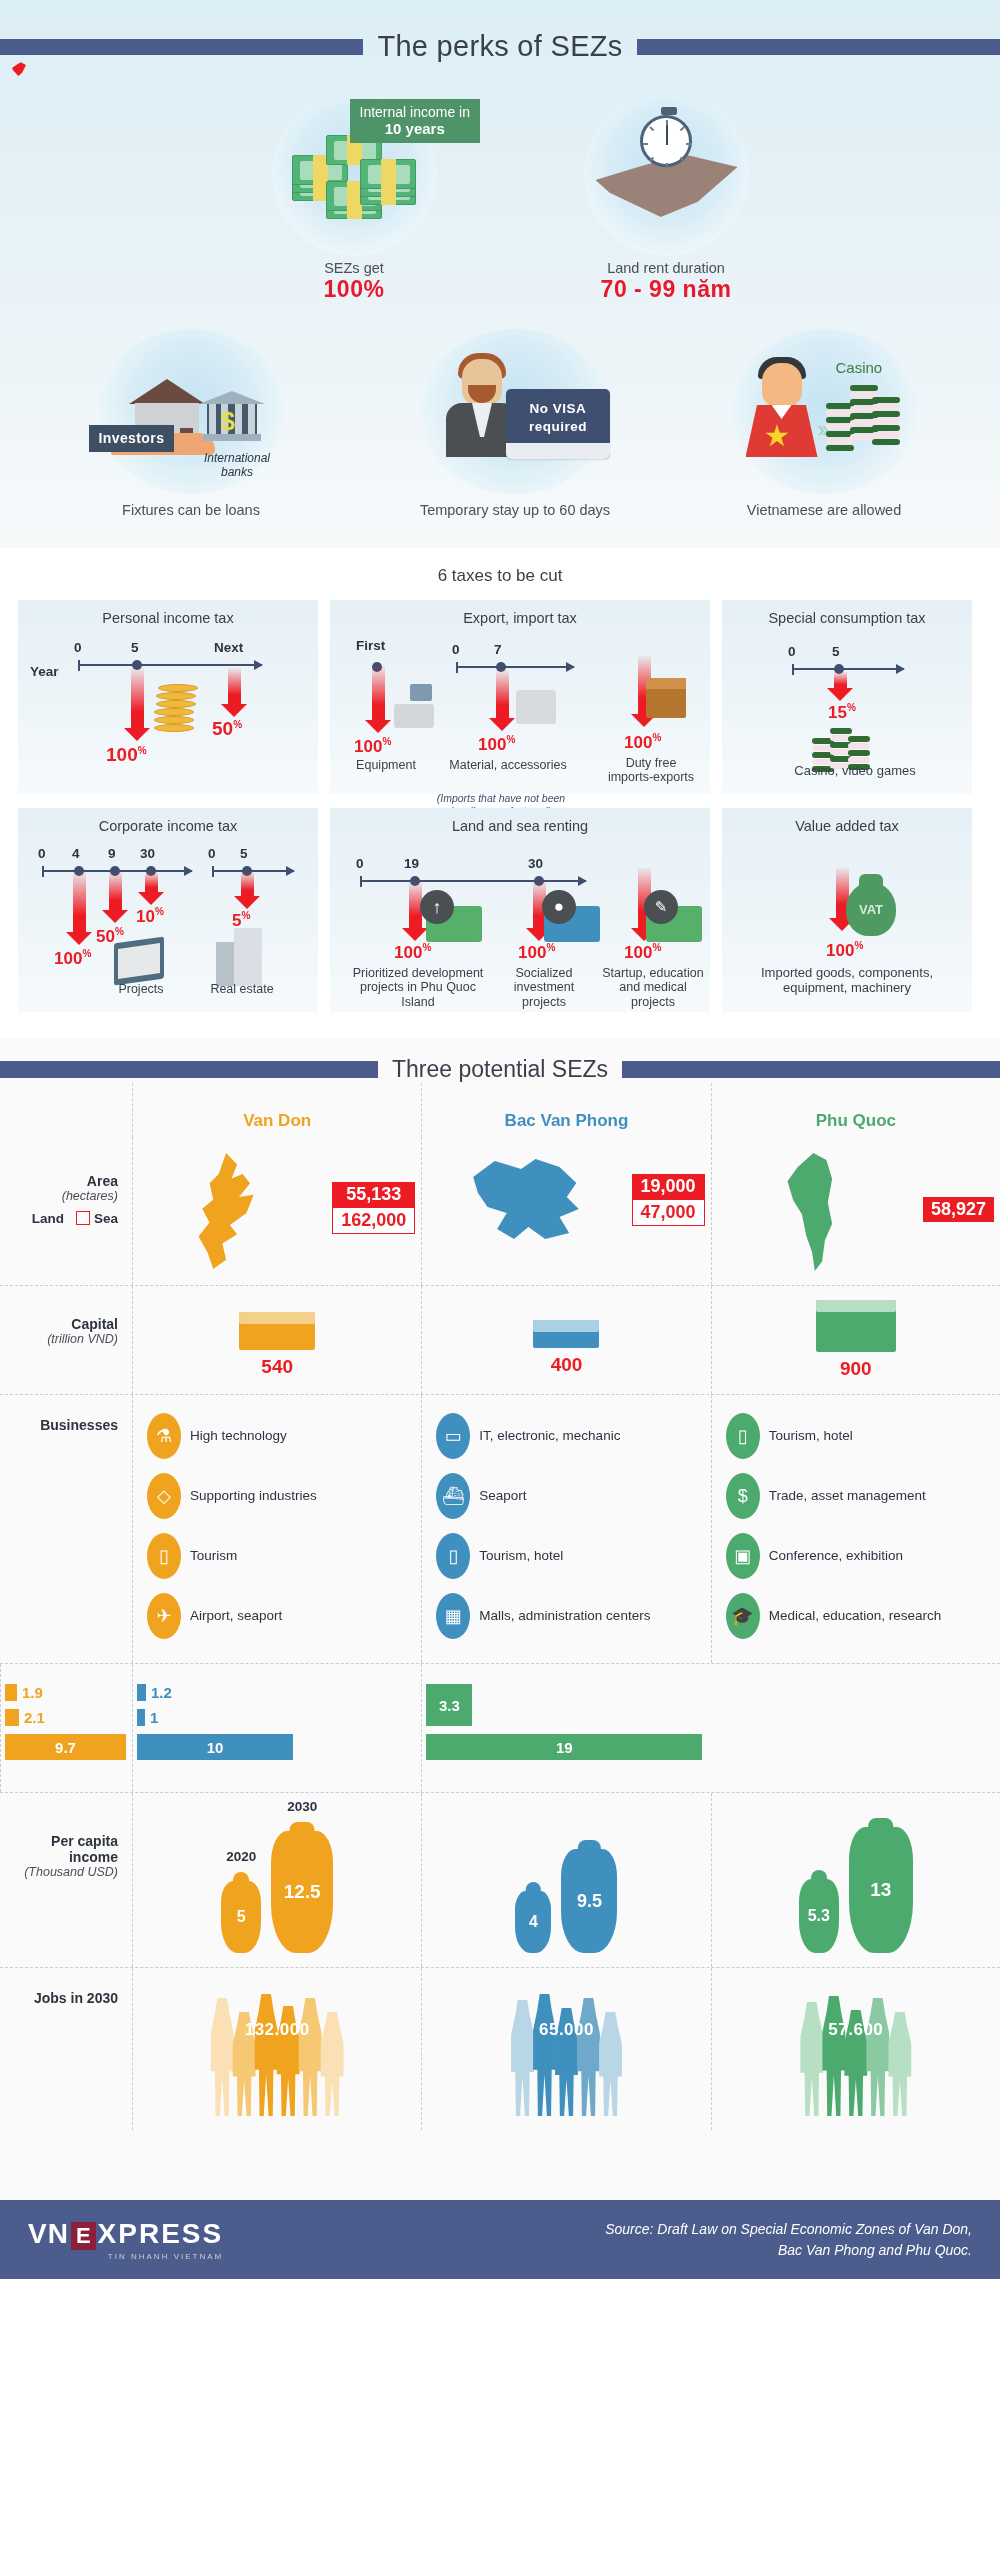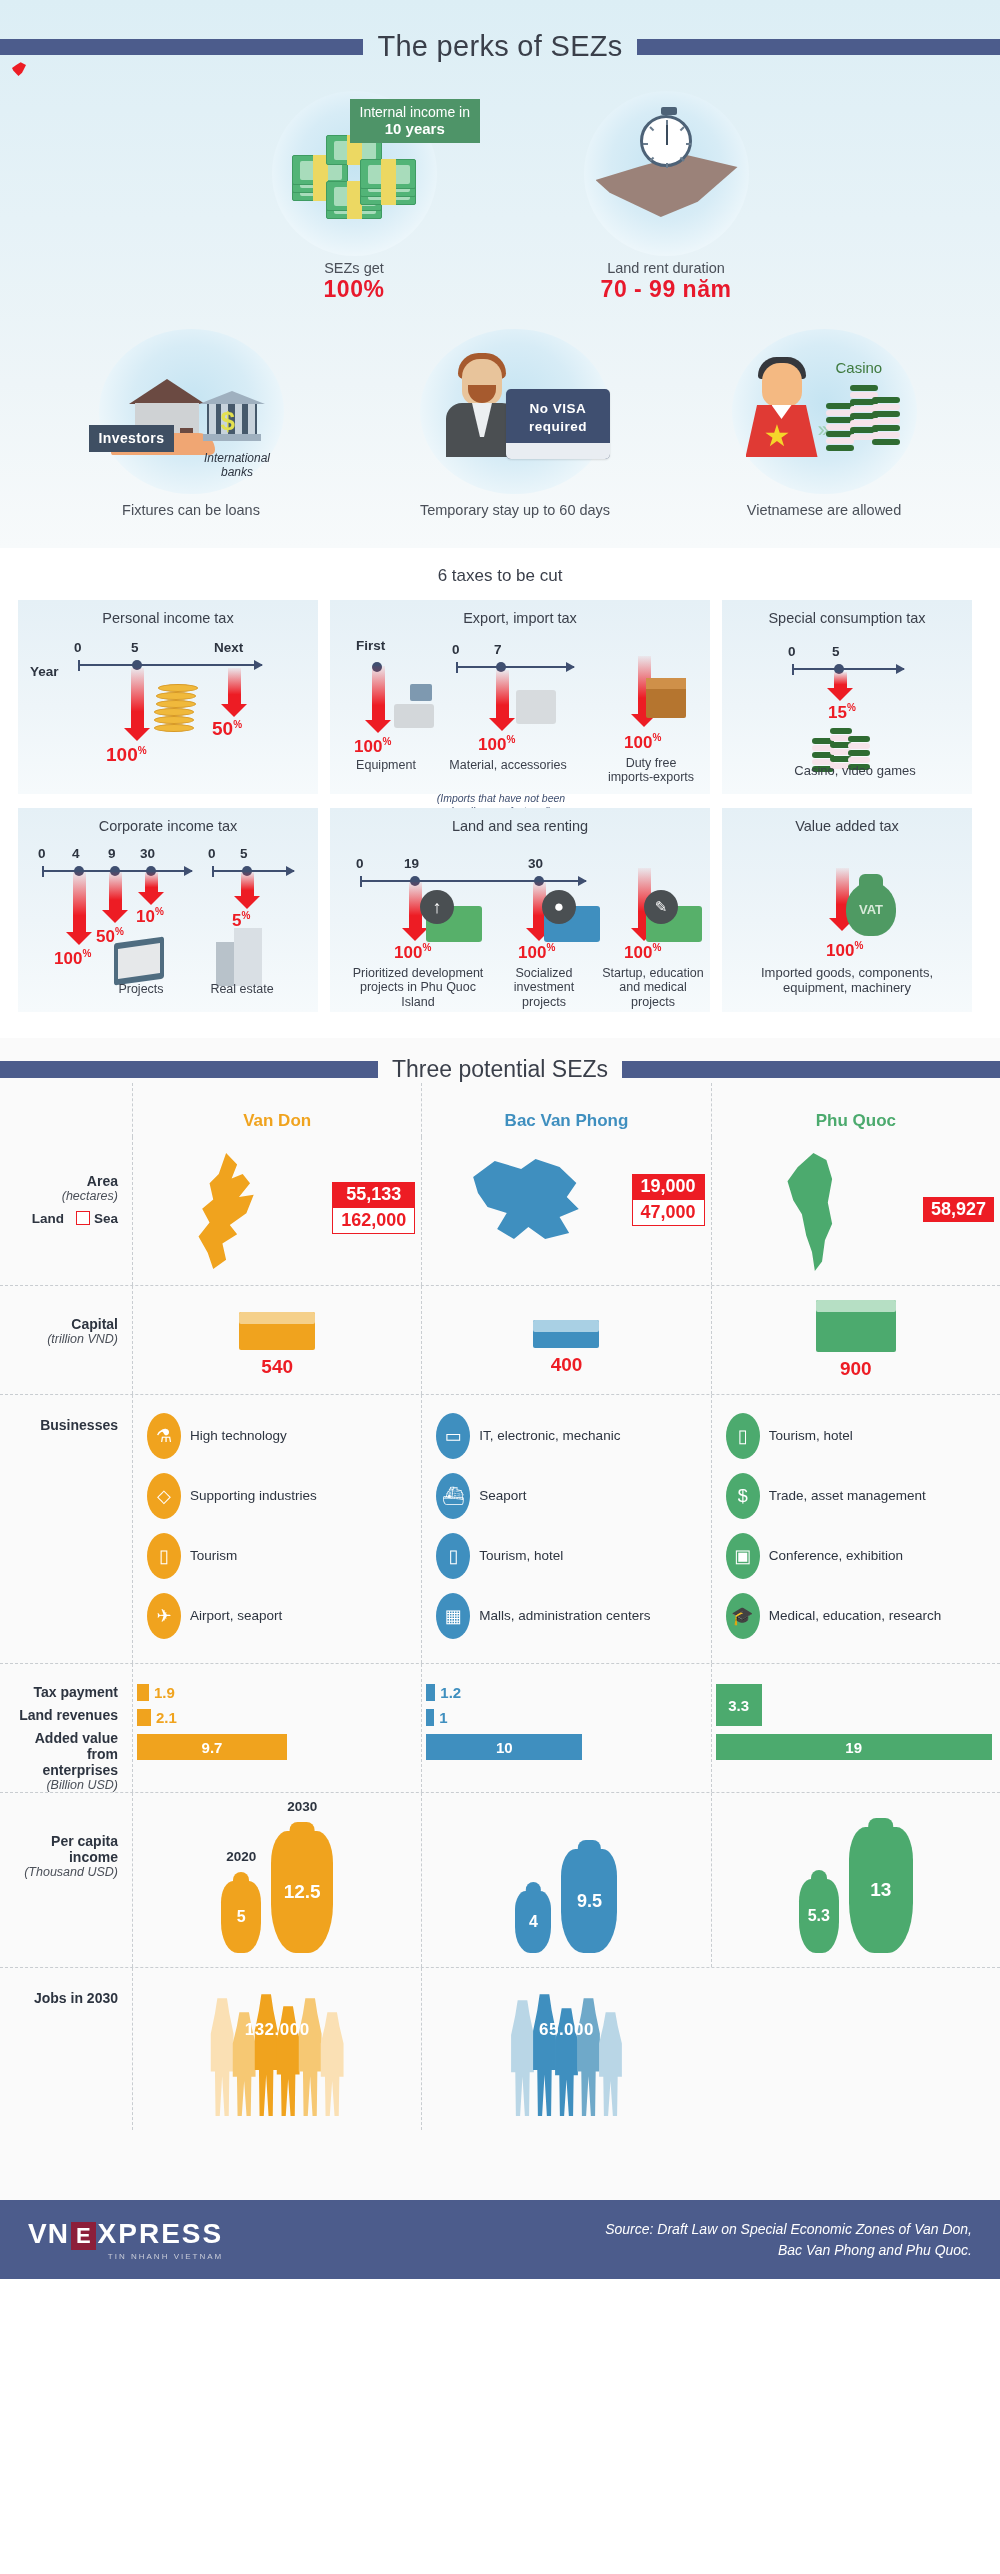--- a/index.html
+++ b/index.html
@@ -793,26 +793,20 @@
           <div class="biz-tx">Conference, exhibition</div>
           </div>
         <div class="biz-item">
           <div class="biz-ic" style="background:#4caa6e;">🎓</div>
           <div class="biz-tx">Medical, education, research</div>
           </div>
       </div>
 
       <div class="rowsep"></div>
 
-      <div class="rlabel" style="padding-top:20px;">
-        <div>Tax payment</div>
-        <div style="margin-top:7px;">Land revenues</div>
-        <div style="margin-top:7px;line-height:1.15;">Added value from enterprises</div>
-        <div class="sub">(Billion USD)</div>
-      </div>
       <div class="cell col-sep" style="padding:20px 6px 24px 4px;">
         <div class="barrow">
           <div class="bar-el" style="width:12px;background:#f0a31e;"></div>
           <div class="bar-val" style="color:#f0a31e;">1.9</div>
           </div>
         <div class="barrow">
           <div class="bar-el" style="width:14px;background:#f0a31e;"></div>
           <div class="bar-val" style="color:#f0a31e;">2.1</div>
           </div>
         <div class="barrow big">
@@ -909,20 +903,30 @@
       <div class="cell col-sep">
         <div class="people">
           <div class="person" style="background:#b9d6e6;height:116px;"></div>
           <div class="person" style="background:#3f8fbf;height:122px;"></div>
           <div class="person" style="background:#3f8fbf;height:108px;"></div>
           <div class="person" style="background:#6fa9c9;height:118px;"></div>
           <div class="person" style="background:#b9d6e6;height:104px;"></div>
           <div class="jobs-val">65.000</div>
         </div>
       </div>
+      <div class="cell col-sep">
+        <div class="people">
+          <div class="person" style="background:#b6dfc4;height:114px;"></div>
+          <div class="person" style="background:#4caa6e;height:120px;"></div>
+          <div class="person" style="background:#4caa6e;height:106px;"></div>
+          <div class="person" style="background:#8bc9a2;height:118px;"></div>
+          <div class="person" style="background:#b6dfc4;height:104px;"></div>
+          <div class="jobs-val">57.600</div>
+        </div>
+      </div>
     </div>
     <div style="height:70px;"></div>
   </section>
 
   <footer class="footer">
     <div>
       <div class="logo">
         <span class="vn">VN</span>
         <span class="ebox">E</span>
         <span class="xp">XPRESS</span>

